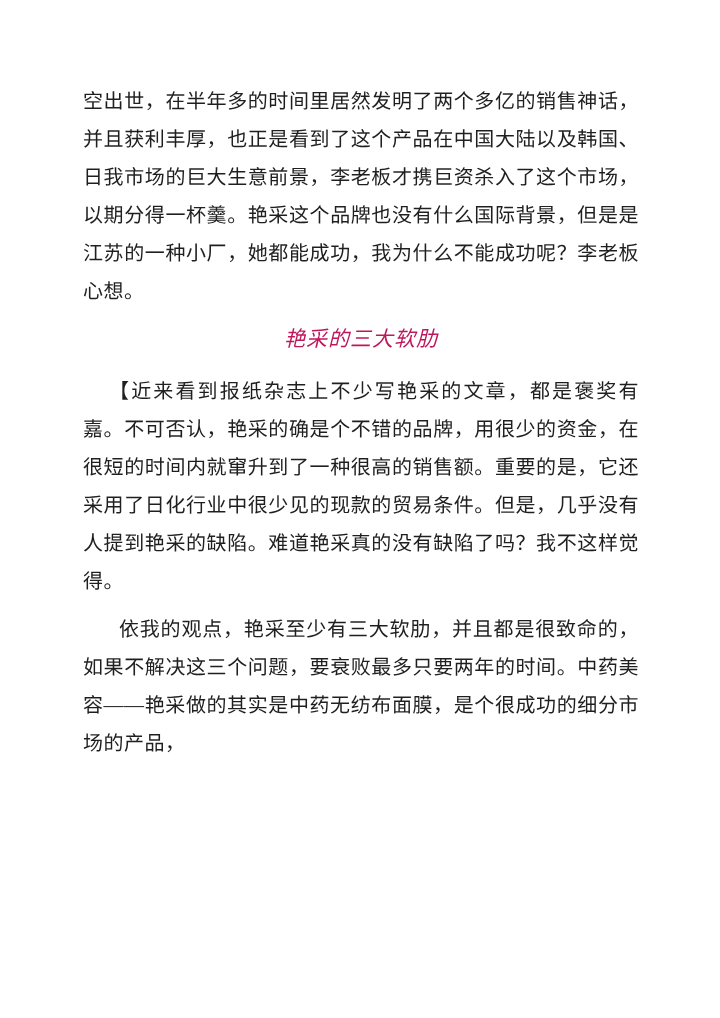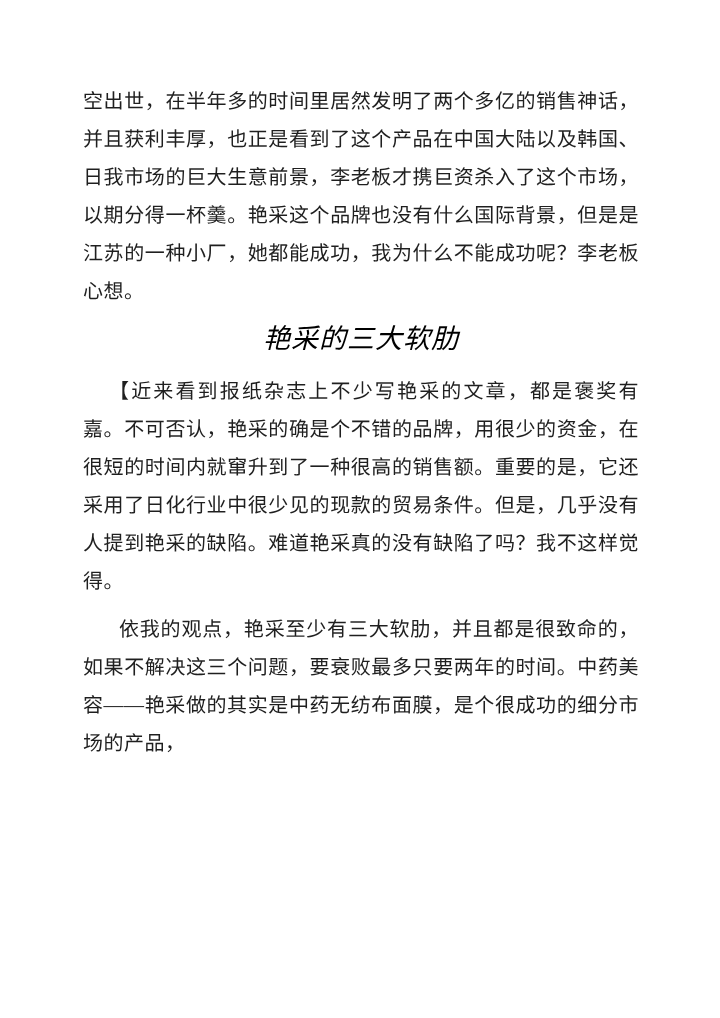--- a/index.html
+++ b/index.html
@@ -28,27 +28,27 @@
       text-align: justify;
       text-justify: inter-ideograph;
       letter-spacing: 0.5px;
       word-break: break-all;
     }
     .para.indent { text-indent: 1.8em; }
     .para.indent-bracket { text-indent: 1.3em; }
     .para.no-indent { text-indent: 0; }
     .section-heading {
       margin: 10px 0 14px 0;
-      font-size: 27px;
+      font-size: 21px;
       line-height: 38px;
       font-weight: normal;
       font-style: italic;
       text-align: center;
       letter-spacing: 1px;
-      color: #000000;
+      color: #be185d;
     }
   </style>
 </head>
 <body>
 
 <div class="page">
   <p class="para no-indent">空出世，在半年多的时间里居然发明了两个多亿的销售神话，并且获利丰厚，也正是看到了这个产品在中国大陆以及韩国、日我市场的巨大生意前景，李老板才携巨资杀入了这个市场，以期分得一杯羹。艳采这个品牌也没有什么国际背景，但是是江苏的一种小厂，她都能成功，我为什么不能成功呢？李老板心想。</p>
 
 
 

